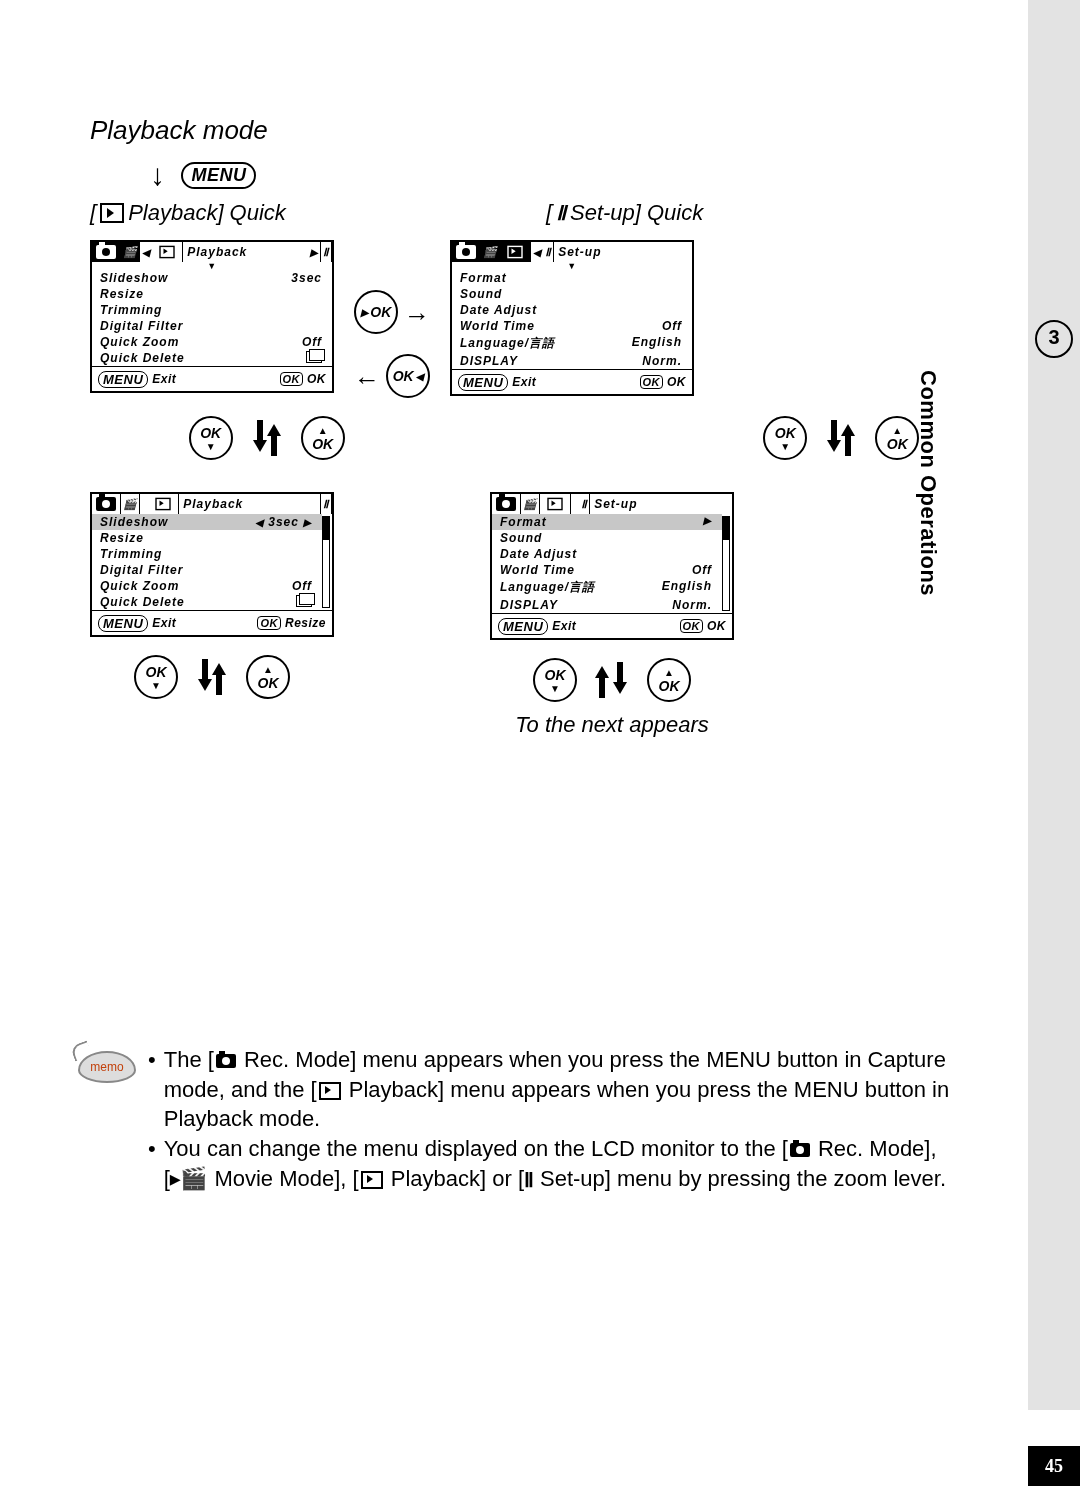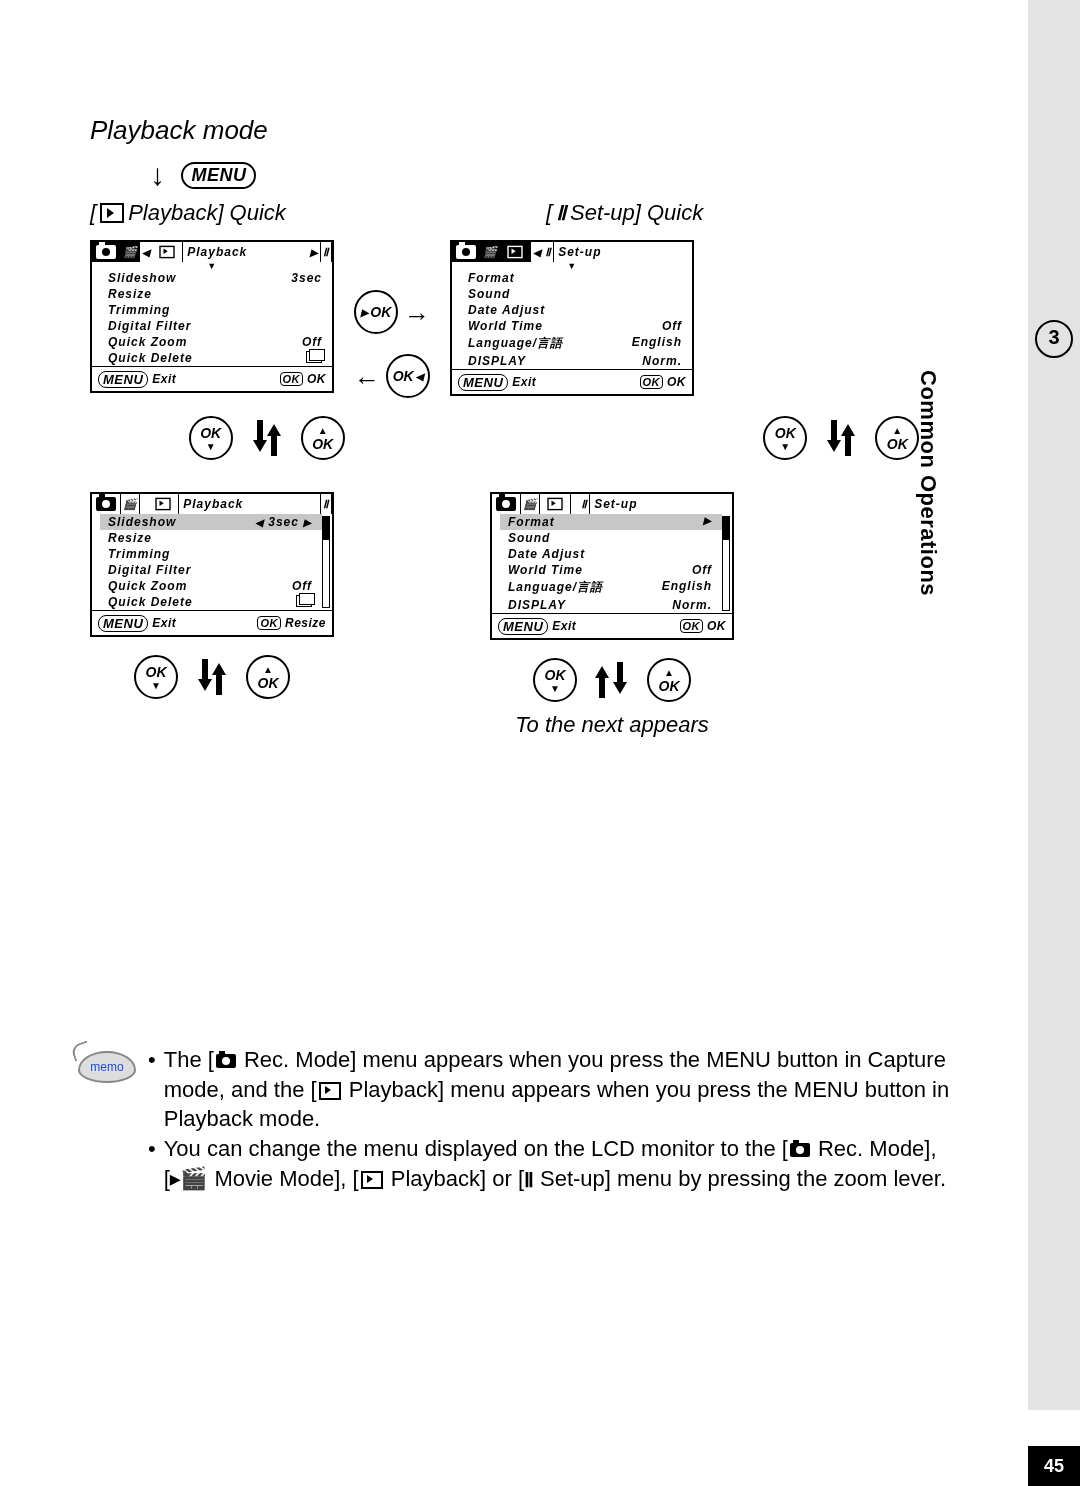--- a/index.html
+++ b/index.html
@@ -1,20 +1,20 @@
 <!DOCTYPE html>
 <html><head>
 <meta charset="utf-8">
 <style>
   body { margin:0; padding:0; font-family: Arial, Helvetica, sans-serif; background:#fff; color:#000; width:1080px; }
   .page { position:relative; width:1080px; height:1486px; }
   .side-tab { position:absolute; right:0; top:0; width:52px; height:1410px; background:#e3e3e3; }
   .side-num { position:absolute; top:320px; left:50%; transform:translateX(-50%); width:34px; height:34px; border:2px solid #000; border-radius:50%; text-align:center; line-height:30px; font-size:20px; font-weight:bold; }
   .side-text { position:absolute; top:370px; left:50%; transform:translateX(-50%) rotate(90deg); transform-origin:left top; font-size:22px; font-weight:bold; white-space:nowrap; letter-spacing:0.5px; }
-  .page-num-box { position:absolute; right:0; bottom:0; width:52px; height:40px; background:#000; color:#fff; text-align:center; line-height:40px; font-size:18px; font-weight:bold; }
+  .page-num-box { position:absolute; right:0; bottom:0; width:52px; height:40px; background:#000; color:#fff; text-align:center; line-height:40px; font-size:18px; font-weight:bold;font-family:Liberation Serif, serif; }
   .content { position:absolute; left:90px; top:115px; width:900px;font-style:italic; }
   h2.title { font-size:26px; font-weight:normal; margin:0 0 12px 0; }
   .menu-btn { display:inline-block; border:2.5px solid #000; border-radius:16px; padding:1px 8px; font-weight:bold; font-size:18px; vertical-align:middle; letter-spacing:0.5px; }
   .menu-btn.small { font-size:13px; padding:0 4px; border-width:1.5px; border-radius:8px; }
   .ok-btn { display:inline-flex; align-items:center; justify-content:center; width:40px; height:40px; border:2px solid #000; border-radius:50%; font-weight:bold; font-size:14px; }
   .ok-up, .ok-down { display:inline-flex; flex-direction:column; align-items:center; }
   .ok-up::before { content:'▲'; font-size:10px; }
   .ok-down::after { content:'▼'; font-size:10px; }
   .ok-left, .ok-right { display:inline-flex; align-items:center; gap:2px; }
   .ok-left::after { content:'◀'; font-size:10px; }
@@ -25,36 +25,36 @@
   .icon-playback-tri::after { content:''; position:absolute; left:5px; top:3px; border-left:7px solid #000; border-top:5px solid transparent; border-bottom:5px solid transparent; }
   .icon-setup { font-size:20px; font-weight:bold; }
   .screens-row { display:flex; align-items:flex-start; gap:20px; margin-top:14px; }
   .screen { width:240px; border:2px solid #000; font-size:13px; font-weight:bold; letter-spacing:0.5px; }
   .screen-tabbar { display:flex; height:20px; align-items:stretch; background:#b5b5b5; position:relative; }
   .tab { display:flex; align-items:center; justify-content:center; border-right:1px solid #000; padding:0 2px; }
   .tab.active { background:#000; color:#fff; }
   .tab-icon { font-size:11px; }
   .tab-title { flex:1; display:flex; align-items:center; padding-left:4px; font-size:12px; letter-spacing:1px; }
   .tab-arrow { width:12px; display:flex; align-items:center; justify-content:center; font-size:10px; }
-  .screen-body { position:relative;margin-left:8px; }
+  .screen-body { position:relative; }
   .screen-row { display:flex; justify-content:space-between; padding:1px 10px 1px 8px; font-size:12px; letter-spacing:1px; font-weight:bold; }
   .screen-row.hl { background:#c7c7c7; }
   .scroll-arrow { text-align:center; font-size:9px; line-height:8px; }
   .screen-footer { display:flex; justify-content:space-between; align-items:center; border-top:1px solid #000; padding:2px 6px; height:20px; }
   .footer-left, .footer-right { display:flex; align-items:center; gap:4px; font-size:12px; font-weight:bold; }
   .ok-box { display:inline-block; border:1.5px solid #000; border-radius:4px; padding:0 2px; font-size:11px; font-weight:bold; }
   .between-arrows { display:flex; flex-direction:column; align-items:center; justify-content:center; gap:20px; margin-top:50px; }
   .between-arrows .pair { display:flex; align-items:center; gap:6px; }
   .big-arrow { font-size:26px; font-weight:bold; }
   .nav-block { display:flex; align-items:center; justify-content:center; gap:20px; margin:18px auto; }
   .next-screen-label { text-align:center; font-size:22px; margin-top:-8px; }
   .col { display:flex; flex-direction:column; align-items:center; }
   .memo-section { position:absolute; left:78px; top:1045px; width:880px; display:flex; gap:12px; }
   .memo-icon { width:58px; height:40px; flex-shrink:0; margin-top:6px; }
-  .memo-icon-inner { border:2px solid #888; border-radius:50% 50% 50% 50% / 60% 60% 40% 40%; background:#ddd; font-size:12px; color:#1d4ed8; text-align:center; line-height:28px; height:28px; position:relative; }
+  .memo-icon-inner { border:2px solid #888; border-radius:50% 50% 50% 50% / 60% 60% 40% 40%; background:#ddd; font-size:12px; color:#c2410c; text-align:center; line-height:28px; height:28px; position:relative; }
   .memo-icon-inner::before { content:''; position:absolute; left:-8px; top:-10px; width:16px; height:14px; border:2px solid #888; border-bottom:none; border-right:none; border-radius:10px 0 0 0; transform:rotate(-20deg); }
   .memo-list { font-size:22px; line-height:1.35; }
   .memo-list .bullet-row { display:flex; gap:8px; }
   .memo-list .bullet-row .dot { flex-shrink:0; }
   .icon-camera { display:inline-block; width:20px; height:14px; background:#000; border-radius:2px; position:relative; vertical-align:middle; margin:0 2px; }
   .icon-camera::before { content:''; position:absolute; left:6px; top:3px; width:8px; height:8px; background:#fff; border-radius:50%; }
   .icon-camera::after { content:''; position:absolute; left:3px; top:-3px; width:6px; height:3px; background:#000; }
   .icon-playback-inline { display:inline-block; width:18px; height:14px; border:2px solid #000; position:relative; vertical-align:middle; margin:0 2px; }
   .icon-playback-inline::after { content:''; position:absolute; left:4px; top:2px; border-left:6px solid #000; border-top:4px solid transparent; border-bottom:4px solid transparent; }
   .icon-setup-inline { font-weight:bold; font-size:20px; vertical-align:middle; }

